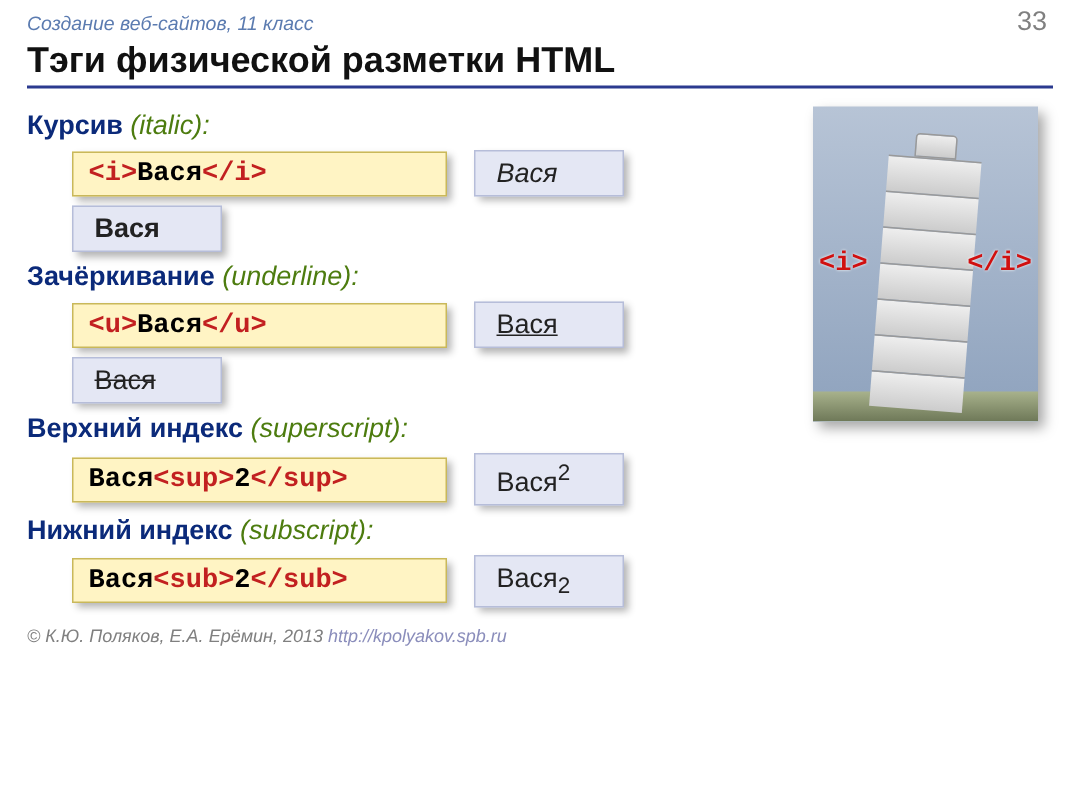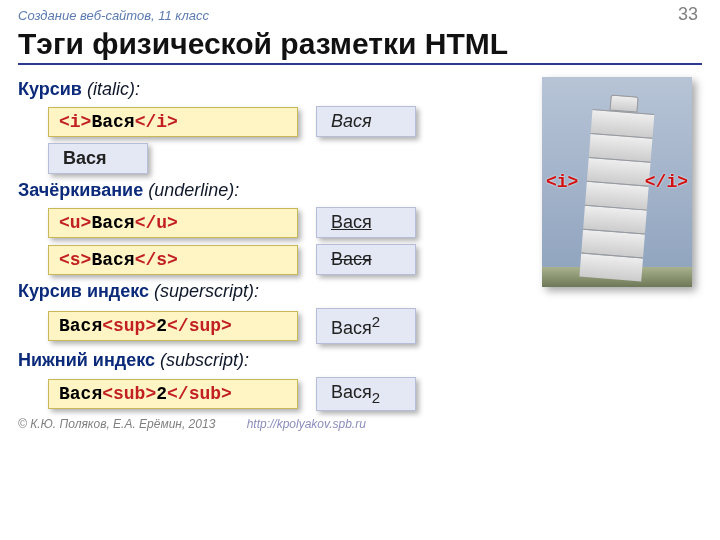--- a/index.html
+++ b/index.html
@@ -1,42 +1,42 @@
 <!DOCTYPE html>
 <html><head>
 <meta charset="utf-8">
 <style>
   * { box-sizing: border-box; margin: 0; padding: 0; }
   html, body { width: 720px; height: 540px; font-family: Arial, sans-serif; background: #fff; overflow: hidden; }
   .slide { width: 720px; height: 437px; position: relative; padding: 8px 18px; }
   .header-note { color: #5b7bb0; font-size: 13px; font-style: italic; }
   .page-num { position: absolute; top: 4px; right: 22px; font-size: 18px; color: #808080; }
-  .title { font-size: 30px; font-weight: bold; color: #111; margin-top: 4px; border-bottom: 2.5px solid #2b3a8f; padding-bottom: 2px; }
+  .title { font-size: 24px; font-weight: bold; color: #111; margin-top: 4px; border-bottom: 2.5px solid #2b3a8f; padding-bottom: 2px; }
   .content { margin-top: 8px; display: flex; }
   .col-left { flex: 1; }
   .image-col { width: 170px; padding-left: 10px; padding-top: 4px; }
   .tower-wrap { width: 150px; height: 210px; background: linear-gradient(#b7c4d6,#8ea2bd); box-shadow: 4px 4px 8px rgba(0,0,0,.35); position: relative; overflow: hidden; }
   .tower { position:absolute; left:38px; top:18px; width:62px; height:175px; transform:rotate(4.5deg); transform-origin: bottom center; }
   .tower .tier { width:100%; height:24px; background:linear-gradient(#eee,#ccc); border-top:1px solid #999; }
   .tower .tier:first-child { height:26px; border-radius:2px 2px 0 0; }
   .tower .cap { width:46%; height:16px; margin:0 auto; background:linear-gradient(#eee,#ccc); border:1px solid #999; border-radius:3px 3px 0 0; }
   .ground { position:absolute; bottom:0; left:0; right:0; height:20px; background:linear-gradient(#a8b28c,#6e7858); }
   .img-tag { position:absolute; top:50%; transform:translateY(-50%); font-family:"Courier New",monospace; font-size:18px; color:#d01010; font-weight:bold; text-shadow:0 0 2px #fff; }
   .img-tag.left { left:4px; }
   .img-tag.right { right:4px; }
 
   .section-label { color:#0b2a7a; font-size:18px; font-weight:bold; margin-top:6px; }
-  .section-label .eng { font-weight:normal; font-style:italic; color:#0f172a; }
+  .section-label .eng { font-weight:normal; font-style:italic; color:#4d7c0f; }
   .row { display:flex; align-items:center; margin-top:6px; margin-left:30px; gap:18px; }
   .code-box { background:#fff4c4; border:1px solid #c9b85a; box-shadow:3px 3px 5px rgba(0,0,0,.3); padding:4px 10px; font-family:"Courier New",monospace; font-size:18px; font-weight:bold; min-width:250px; }
   .code-box .tag { color:#c22020; }
   .result-box { background:#e4e7f4; border:1px solid #b6bdd9; box-shadow:3px 3px 5px rgba(0,0,0,.3); padding:4px 14px; font-size:18px; min-width:100px; color:#222; }
   .result-box i, .result-box b, .result-box u, .result-box s, .result-box sup, .result-box sub { font-family:Arial,sans-serif; }
   .footer { position:absolute; bottom:6px; left:18px; font-size:12px; font-style:italic; color:#808080; }
-  .footer .url { color:#8a8dbb; margin-left:28px; }
+  .footer .url { color:#8a8dbb; margin-left:0; }
 </style>
 </head>
 <body>
 
 <div class="slide">
   <div class="header-note">Создание веб-сайтов, 11 класс</div>
   <div class="page-num">33</div>
   <div class="title">Тэги физической разметки HTML</div>
 
   <div class="content">
@@ -48,24 +48,23 @@
         </div>
         <div class="row">
           <div class="result-box"><b>Вася</b></div>
         </div>
         <div class="section-label"><span>Зачёркивание</span><span class="eng"> (underline):</span></div>
         <div class="row">
           <div class="code-box"><span class="tag">&lt;u&gt;</span>Вася<span class="tag">&lt;/u&gt;</span></div>
           <div class="result-box"><u>Вася</u></div>
         </div>
         <div class="row">
-          <div class="code-box"><span class="tag">&lt;s&gt;</span>Вася<span class="tag">&lt;/s&gt;</span></div>
           <div class="result-box"><s>Вася</s></div>
         </div>
-        <div class="section-label"><span>Курсив индекс</span><span class="eng"> (superscript):</span></div>
+        <div class="section-label"><span>Верхний индекс</span><span class="eng"> (superscript):</span></div>
         <div class="row">
           <div class="code-box">Вася<span class="tag">&lt;sup&gt;</span>2<span class="tag">&lt;/sup&gt;</span></div>
           <div class="result-box">Вася<sup>2</sup></div>
         </div>
         <div class="section-label"><span>Нижний индекс</span><span class="eng"> (subscript):</span></div>
         <div class="row">
           <div class="code-box">Вася<span class="tag">&lt;sub&gt;</span>2<span class="tag">&lt;/sub&gt;</span></div>
           <div class="result-box">Вася<sub>2</sub></div>
         </div>
       </div>

